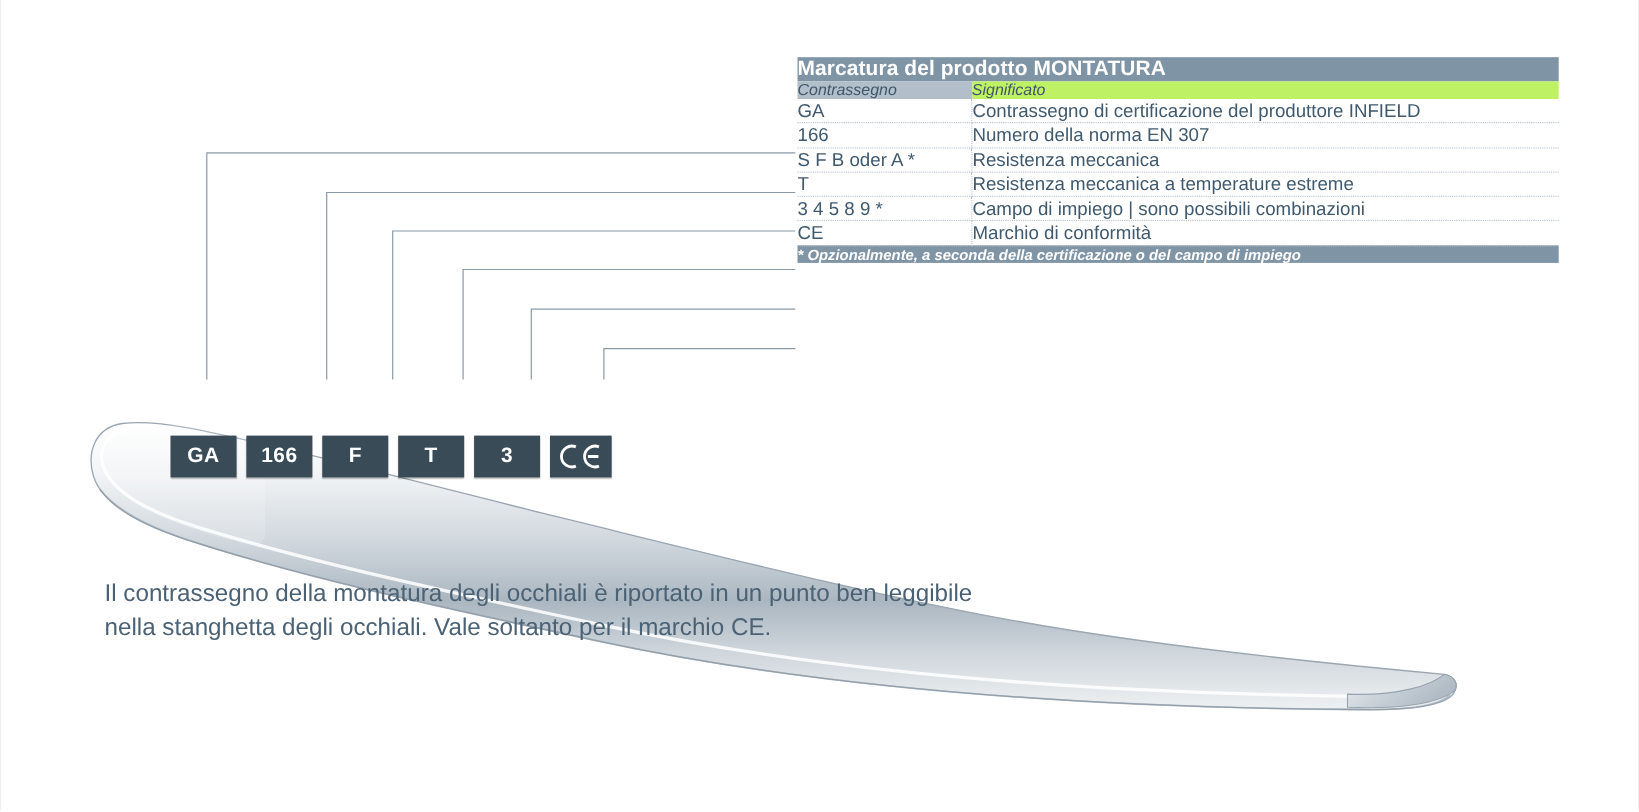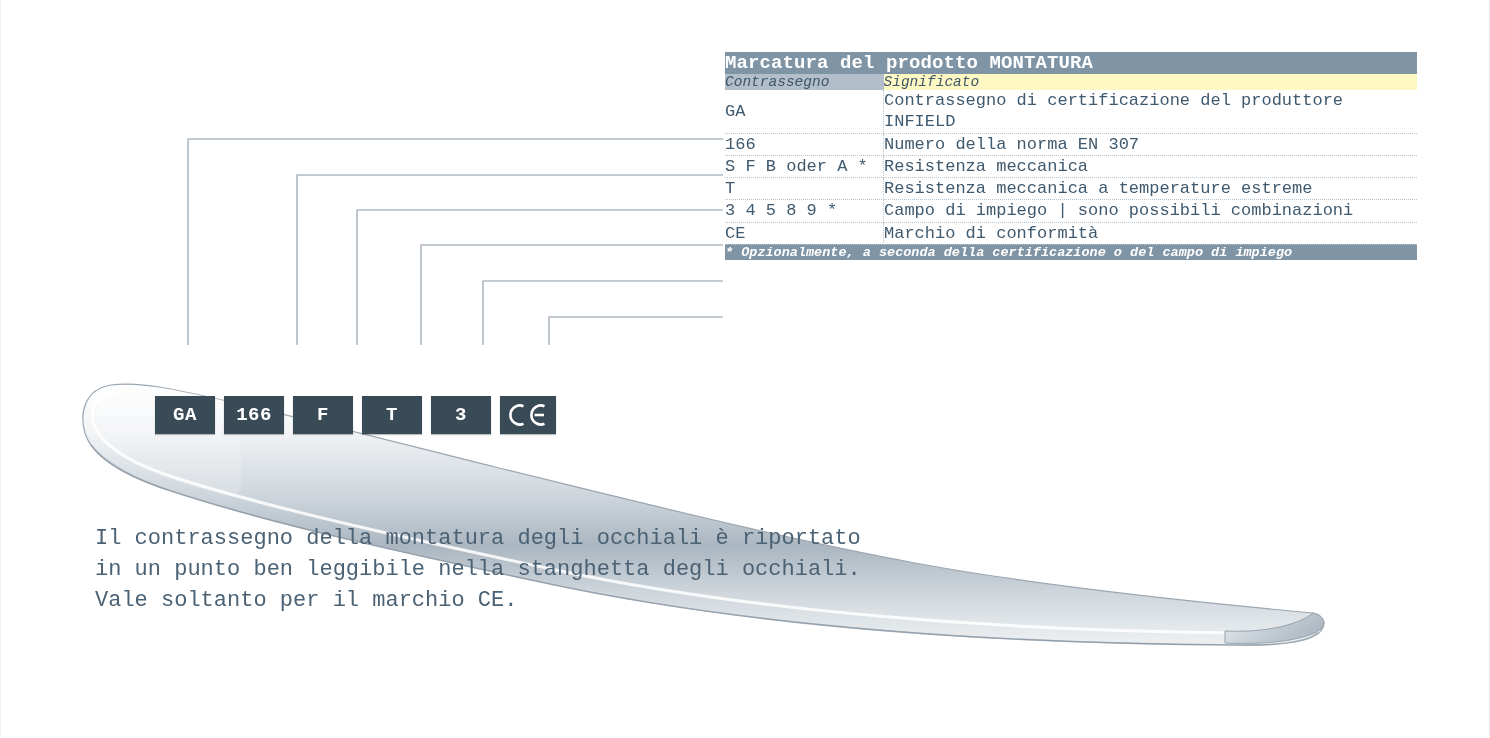--- a/index.html
+++ b/index.html
@@ -6,21 +6,21 @@
     margin: 0;
     padding: 0;
     background: #ffffff;
   }
   #page {
     position: relative;
     width: 1490px;
     height: 737px;
     background: #ffffff;
     overflow: hidden;
-    font-family: Liberation Mono, monospace;
+    font-family: Liberation Sans, sans-serif;
     color: #4b6275;
   }
 
   
   #marking-table {
     position: absolute;
     left: 725px;
     top: 52px;
     width: 692px;
     border-collapse: collapse;
@@ -34,21 +34,21 @@
   }
   .tbl-title-row td {
     background: #7f94a5;
     color: #ffffff;
     font-weight: bold;
     font-size: 19px;
     padding: 7px 0 9px 12px;
     letter-spacing: .1px;
   }
   .tbl-sub-row td {
-    background: #fef9c3;
+    background: #bef264;
     color: #40566a;
     font-style: italic;
     font-size: 14.5px;
     padding: 4px 0 5px 12px;
   }
   .tbl-sub-row td.sub-left {
     background: #b2bec9;
   }
   .tbl-body-row td {
     padding: 6px 0 6px 12px;

